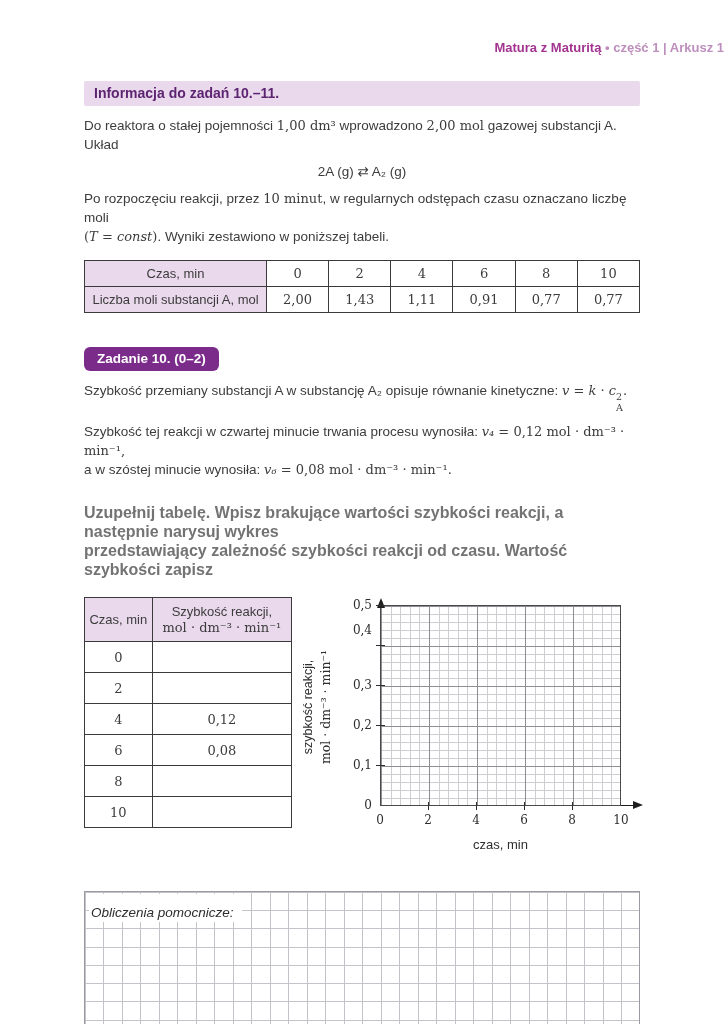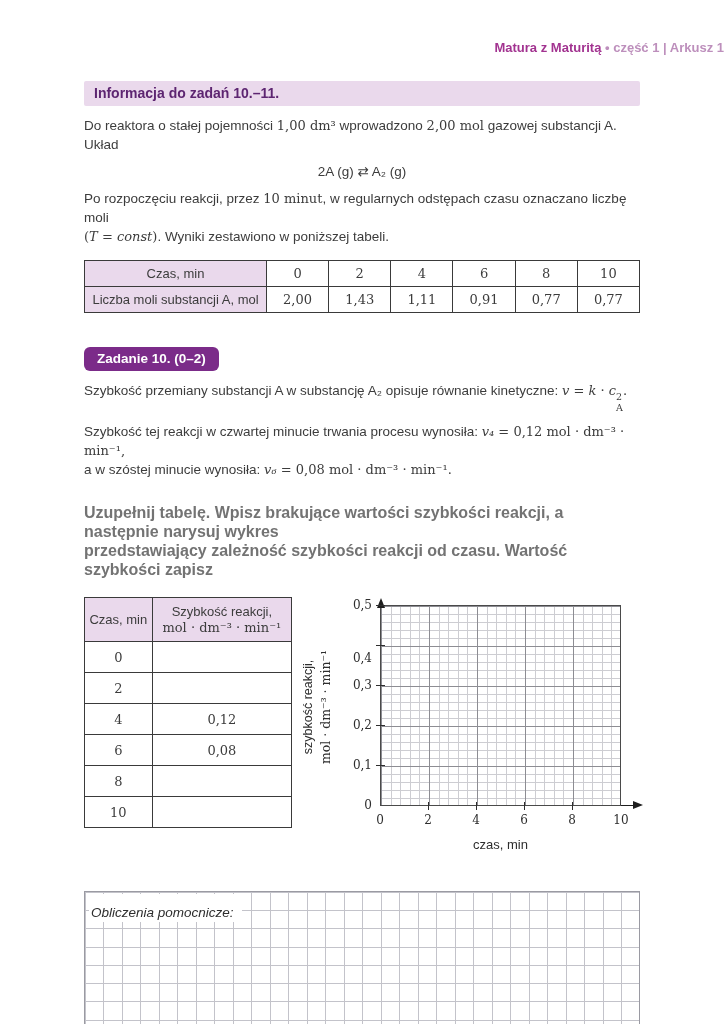--- a/index.html
+++ b/index.html
@@ -214,21 +214,21 @@
       <div class="x-ext"></div>
       <div class="x-arrow"></div>
 
       <div class="ytick" style="top:8px"></div>
       <div class="ytick" style="top:48px"></div>
       <div class="ytick" style="top:88px"></div>
       <div class="ytick" style="top:128px"></div>
       <div class="ytick" style="top:168px"></div>
 
       <div class="ytick-label" style="top:1px">0,5</div>
-      <div class="ytick-label" style="top:54px">0,4</div>
+      <div class="ytick-label" style="top:26px">0,4</div>
       <div class="ytick-label" style="top:81px">0,3</div>
       <div class="ytick-label" style="top:121px">0,2</div>
       <div class="ytick-label" style="top:161px">0,1</div>
       <div class="ytick-label" style="top:201px">0</div>
 
       <div class="xtick" style="left:136px"></div>
       <div class="xtick" style="left:184px"></div>
       <div class="xtick" style="left:232px"></div>
       <div class="xtick" style="left:280px"></div>
 

